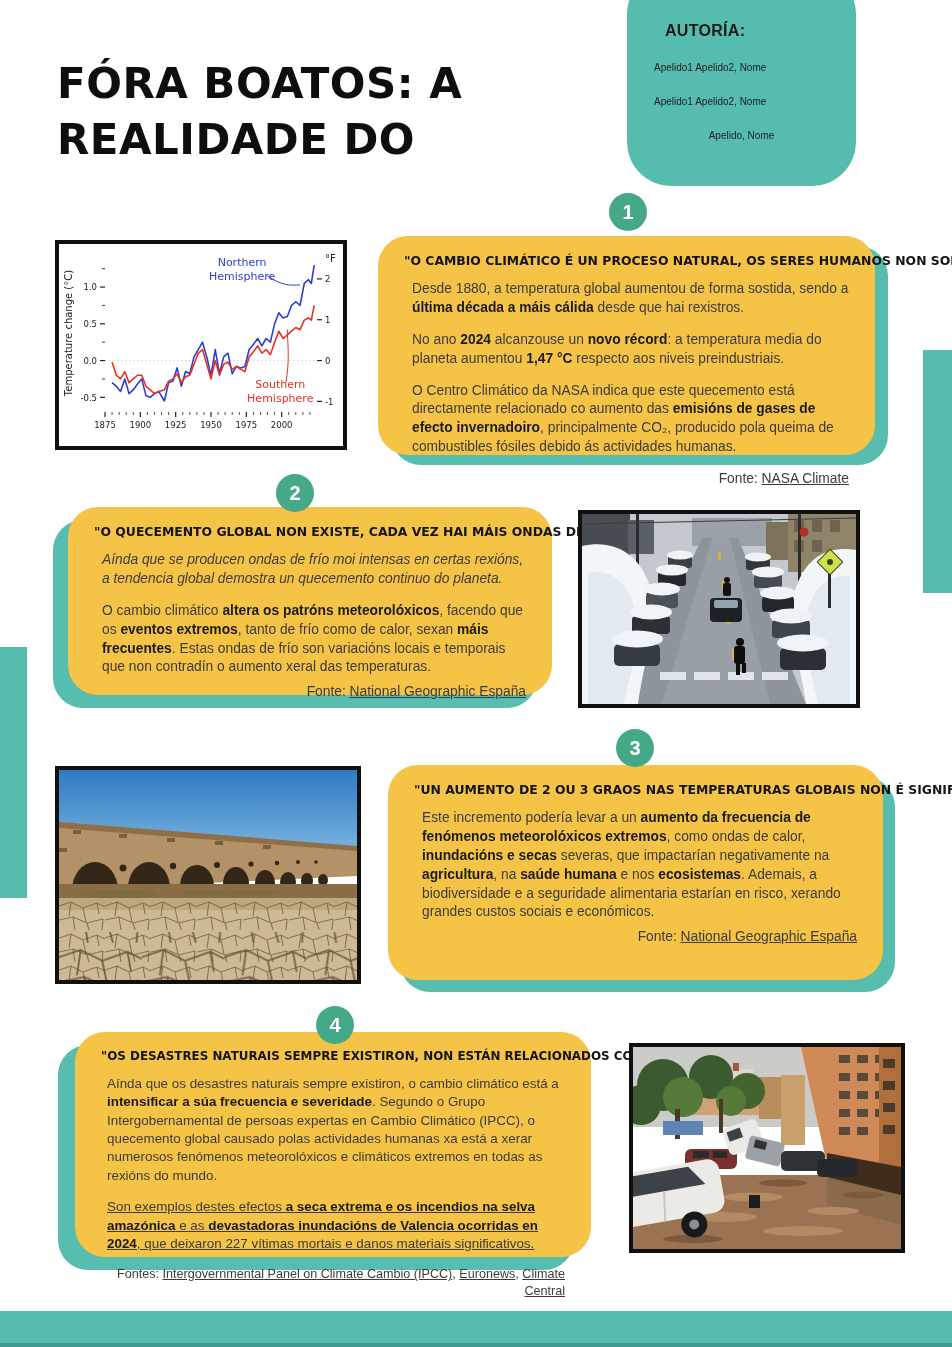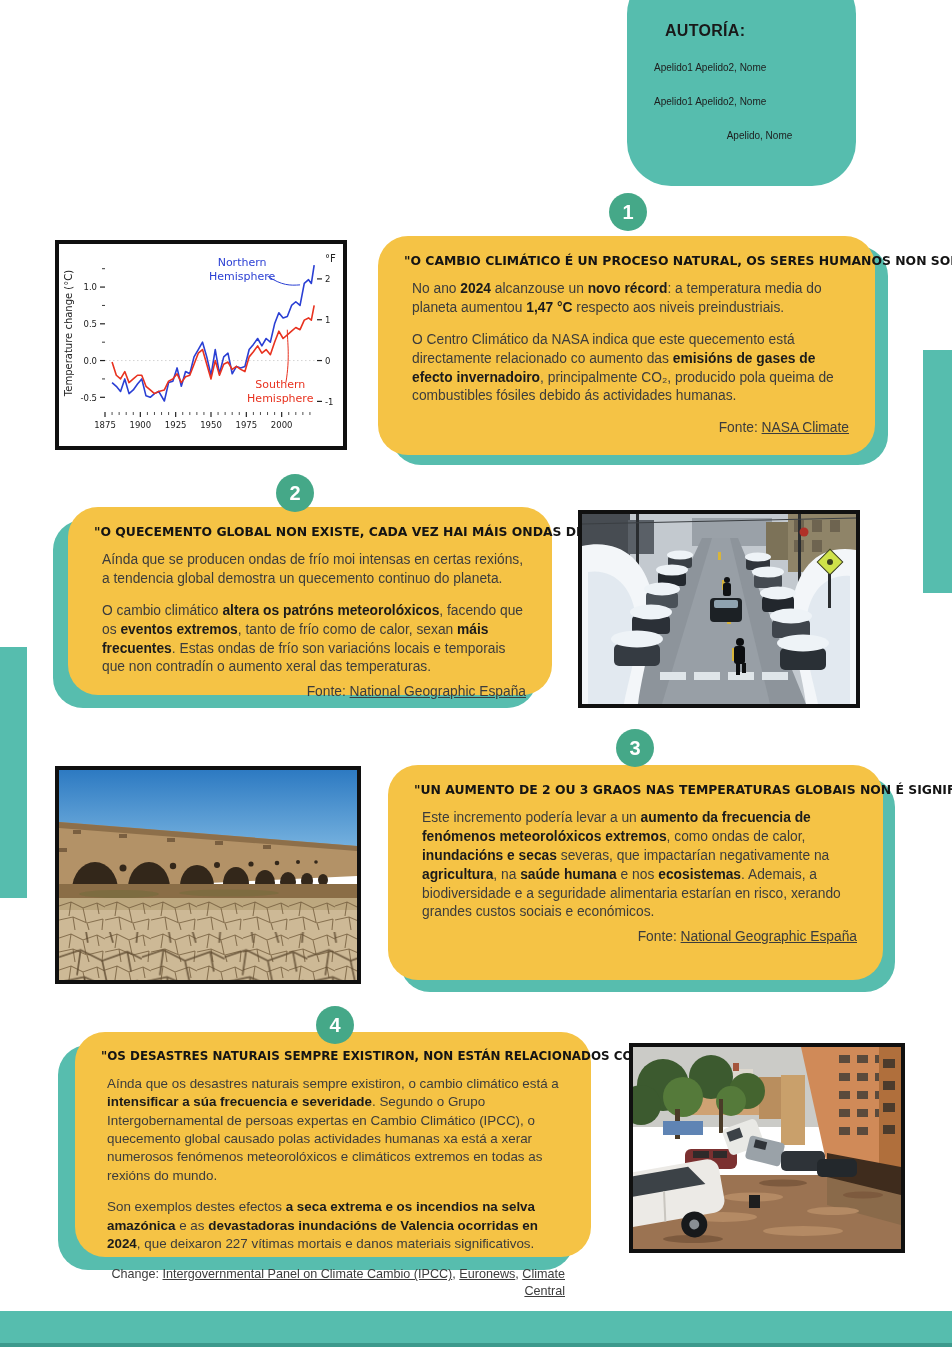--- a/index.html
+++ b/index.html
@@ -8,21 +8,21 @@
   .abs{position:absolute;}
 
   
   .title{left:57px;top:56px;width:600px;font-family:"DejaVu Sans",sans-serif;
          font-weight:800;font-size:42px;line-height:56px;color:#0e0e0e;letter-spacing:.5px;}
 
   
   .author-box{left:627px;top:-30px;width:229px;height:216px;background:#56BDAE;border-radius:44px;}
   .author-heading{position:absolute;left:38px;top:52px;font-weight:700;font-size:16px;color:#191919;letter-spacing:.3px;}
   .author-name{position:absolute;left:27px;width:180px;font-size:10px;color:#1d1d1d;}
-  .author-name.center{text-align:center;left:0;width:100%;margin-left:18px;}
+  .author-name.center{text-align:center;left:0;width:100%;}
 
   
   .bar{background:#56BDAE;}
 
   
   .num{width:38px;height:38px;border-radius:50%;background:#45A888;color:#ffffff;
        font-weight:700;font-size:20px;display:flex;align-items:center;justify-content:center;z-index:5;}
 
   
   .card-shadow{background:#57BDAE;border-radius:30px;z-index:1;}
@@ -42,20 +42,21 @@
   .axis-label{font-family:"DejaVu Sans",sans-serif;font-size:10px;fill:#222;}
   .legend-n{font-family:"DejaVu Sans",sans-serif;font-size:11px;fill:#2a3fd4;}
   .legend-s{font-family:"DejaVu Sans",sans-serif;font-size:11px;fill:#e8321f;}
 </style>
 </head>
 <body>
 
 <div class="page">
 
   <div class="abs title">
+    <div>FÓRA BOATOS: A REALIDADE DO</div>
   </div>
 
   <div class="abs author-box">
     <div class="author-heading">AUTORÍA:</div>
     <div class="author-name" style="top:92px;">Apelido1 Apelido2, Nome</div>
     <div class="author-name" style="top:126px;">Apelido1 Apelido2, Nome</div>
     <div class="author-name center" style="top:160px;">Apelido, Nome</div>
   </div>
 
   <div class="abs bar" style="left:0;top:647px;width:27px;height:251px;"></div>
@@ -135,33 +136,34 @@
         <text x="221.25333333333333" y="157.71162790697676" text-anchor="middle" class="legend-s">Hemisphere</text>
         <path d="M 226.90666666666667 138.6046511627907 C 231.14666666666665 112.88372093023256, 228.32 98.18604651162791, 228.32 85.69302325581396" stroke="#e8321f" fill="none" stroke-width="1"></path>
         <text x="13" y="89" text-anchor="middle" class="axis-label" transform="rotate(-90 13 89)">Temperature change (°C)</text>
         <text x="266" y="18" text-anchor="start" class="axis-label">°F</text>
       </svg>
   </div>
 
   <div class="abs card-shadow" style="left:391px;top:246px;width:497px;height:219px;"></div>
   <div class="abs card" style="left:378px;top:236px;width:497px;height:219px;">
     <h3 class="headline">"O CAMBIO CLIMÁTICO É UN PROCESO NATURAL, OS SERES HUMANOS NON SON RESPONSABLES"</h3>
+    <p style="padding-left:8px;"><span>Desde 1880, a temperatura global aumentou de forma sostida, sendo a </span><span class="bb">última década a máis cálida</span><span> desde que hai rexistros.</span></p>
     <p style="padding-left:8px;"><span>No ano </span><span class="bb">2024</span><span> alcanzouse un </span><span class="bb">novo récord</span><span>: a temperatura media do planeta aumentou </span><span class="bb">1,47 °C</span><span> respecto aos niveis preindustriais.</span></p>
     <p style="padding-left:8px;"><span>O Centro Climático da NASA indica que este quecemento está directamente relacionado co aumento das </span><span class="bb">emisións de gases de efecto invernadoiro</span><span>, principalmente CO₂, producido pola queima de combustibles fósiles debido ás actividades humanas.</span></p>
     <p class="source"><span>Fonte: </span><span class="u">NASA Climate</span></p>
   </div>
 
   <div class="abs num" style="left:276px;top:474px;">
     <span>2</span>
   </div>
 
   <div class="abs card-shadow" style="left:53px;top:520px;width:484px;height:188px;"></div>
   <div class="abs card" style="left:68px;top:507px;width:484px;height:188px;">
     <h3 class="headline">"O QUECEMENTO GLOBAL NON EXISTE, CADA VEZ HAI MÁIS ONDAS DE FRÍO"</h3>
-    <p style="padding-left:8px;"><span>Aínda que se producen ondas de frío moi intensas en certas rexións, a tendencia global demostra un quecemento continuo do planeta.</span></p>
+    <p style="padding-left:8px;font-style:italic;"><span>Aínda que se producen ondas de frío moi intensas en certas rexións, a tendencia global demostra un quecemento continuo do planeta.</span></p>
     <p style="padding-left:8px;margin-bottom:6px;"><span>O cambio climático </span><span class="bb">altera os patróns meteorolóxicos</span><span>, facendo que os </span><span class="bb">eventos extremos</span><span>, tanto de frío como de calor, sexan </span><span class="bb">máis frecuentes</span><span>. Estas ondas de frío son variacións locais e temporais que non contradín o aumento xeral das temperaturas.</span></p>
     <p class="source"><span>Fonte: </span><span class="u">National Geographic España</span></p>
   </div>
 
   <div class="abs photo" style="left:578px;top:510px;width:282px;height:198px;">
     <svg width="274" height="190" viewBox="0 0 274 190" preserveAspectRatio="none">
       <rect x="0" y="0" width="274" height="190" fill="#c3c9cf"></rect>
       <rect x="0" y="0" width="48" height="44" fill="#474c52"></rect>
       <rect x="46" y="6" width="26" height="34" fill="#5a6067"></rect>
       <rect x="110" y="4" width="80" height="28" fill="#9aa1a8"></rect>
@@ -287,22 +289,22 @@
   </div>
 
   <div class="abs num" style="left:316px;top:1006px;">
     <span>4</span>
   </div>
 
   <div class="abs card-shadow" style="left:58px;top:1045px;width:516px;height:225px;"></div>
   <div class="abs card small" style="left:75px;top:1032px;width:516px;height:225px;">
     <h3 class="headline" style="font-size:11.9px;">"OS DESASTRES NATURAIS SEMPRE EXISTIRON, NON ESTÁN RELACIONADOS CO CAMBIO CLIMÁTICO"</h3>
     <p style="padding-left:6px;"><span>Aínda que os desastres naturais sempre existiron, o cambio climático está a </span><span class="bb">intensificar a súa frecuencia e severidade</span><span>. Segundo o Grupo Intergobernamental de persoas expertas en Cambio Climático (IPCC), o quecemento global causado polas actividades humanas xa está a xerar numerosos fenómenos meteorolóxicos e climáticos extremos en todas as rexións do mundo.</span></p>
-    <p style="padding-left:6px;"><span>Son exemplos destes efectos </span><span class="bb">a seca extrema e os incendios na selva amazónica</span><span> e as </span><span class="bb">devastadoras inundacións de Valencia ocorridas en 2024</span><span>, que deixaron 227 vítimas mortais e danos materiais significativos.</span></p>
-    <p class="source" style="font-size:12.6px;"><span>Change: </span><span class="u">Intergovernmental Panel on Climate Cambio (IPCC)</span><span>,  </span><span class="u">Euronews</span><span>,  </span><span class="u">Climate Central</span></p>
+    <p style="padding-left:6px;text-decoration:underline;"><span>Son exemplos destes efectos </span><span class="bb">a seca extrema e os incendios na selva amazónica</span><span> e as </span><span class="bb">devastadoras inundacións de Valencia ocorridas en 2024</span><span>, que deixaron 227 vítimas mortais e danos materiais significativos.</span></p>
+    <p class="source" style="font-size:12.6px;"><span>Fontes: </span><span class="u">Intergovernmental Panel on Climate Cambio (IPCC)</span><span>,  </span><span class="u">Euronews</span><span>,  </span><span class="u">Climate Central</span></p>
   </div>
 
   <div class="abs photo" style="left:629px;top:1043px;width:276px;height:210px;">
     <svg width="268" height="202" viewBox="0 0 268 202" preserveAspectRatio="none">
       <rect x="0" y="0" width="268" height="80" fill="#cbcbc7"></rect>
       <rect x="58" y="36" width="70" height="32" fill="#cfa273"></rect>
       <rect x="126" y="30" width="36" height="42" fill="#b98e5e"></rect>
       <rect x="94" y="22" width="26" height="20" fill="#ddd8ce"></rect>
       <rect x="100" y="16" width="6" height="8" fill="#a5563e"></rect>
       <polygon points="168,0 268,0 268,160 194,118" fill="#d08a58"></polygon>

